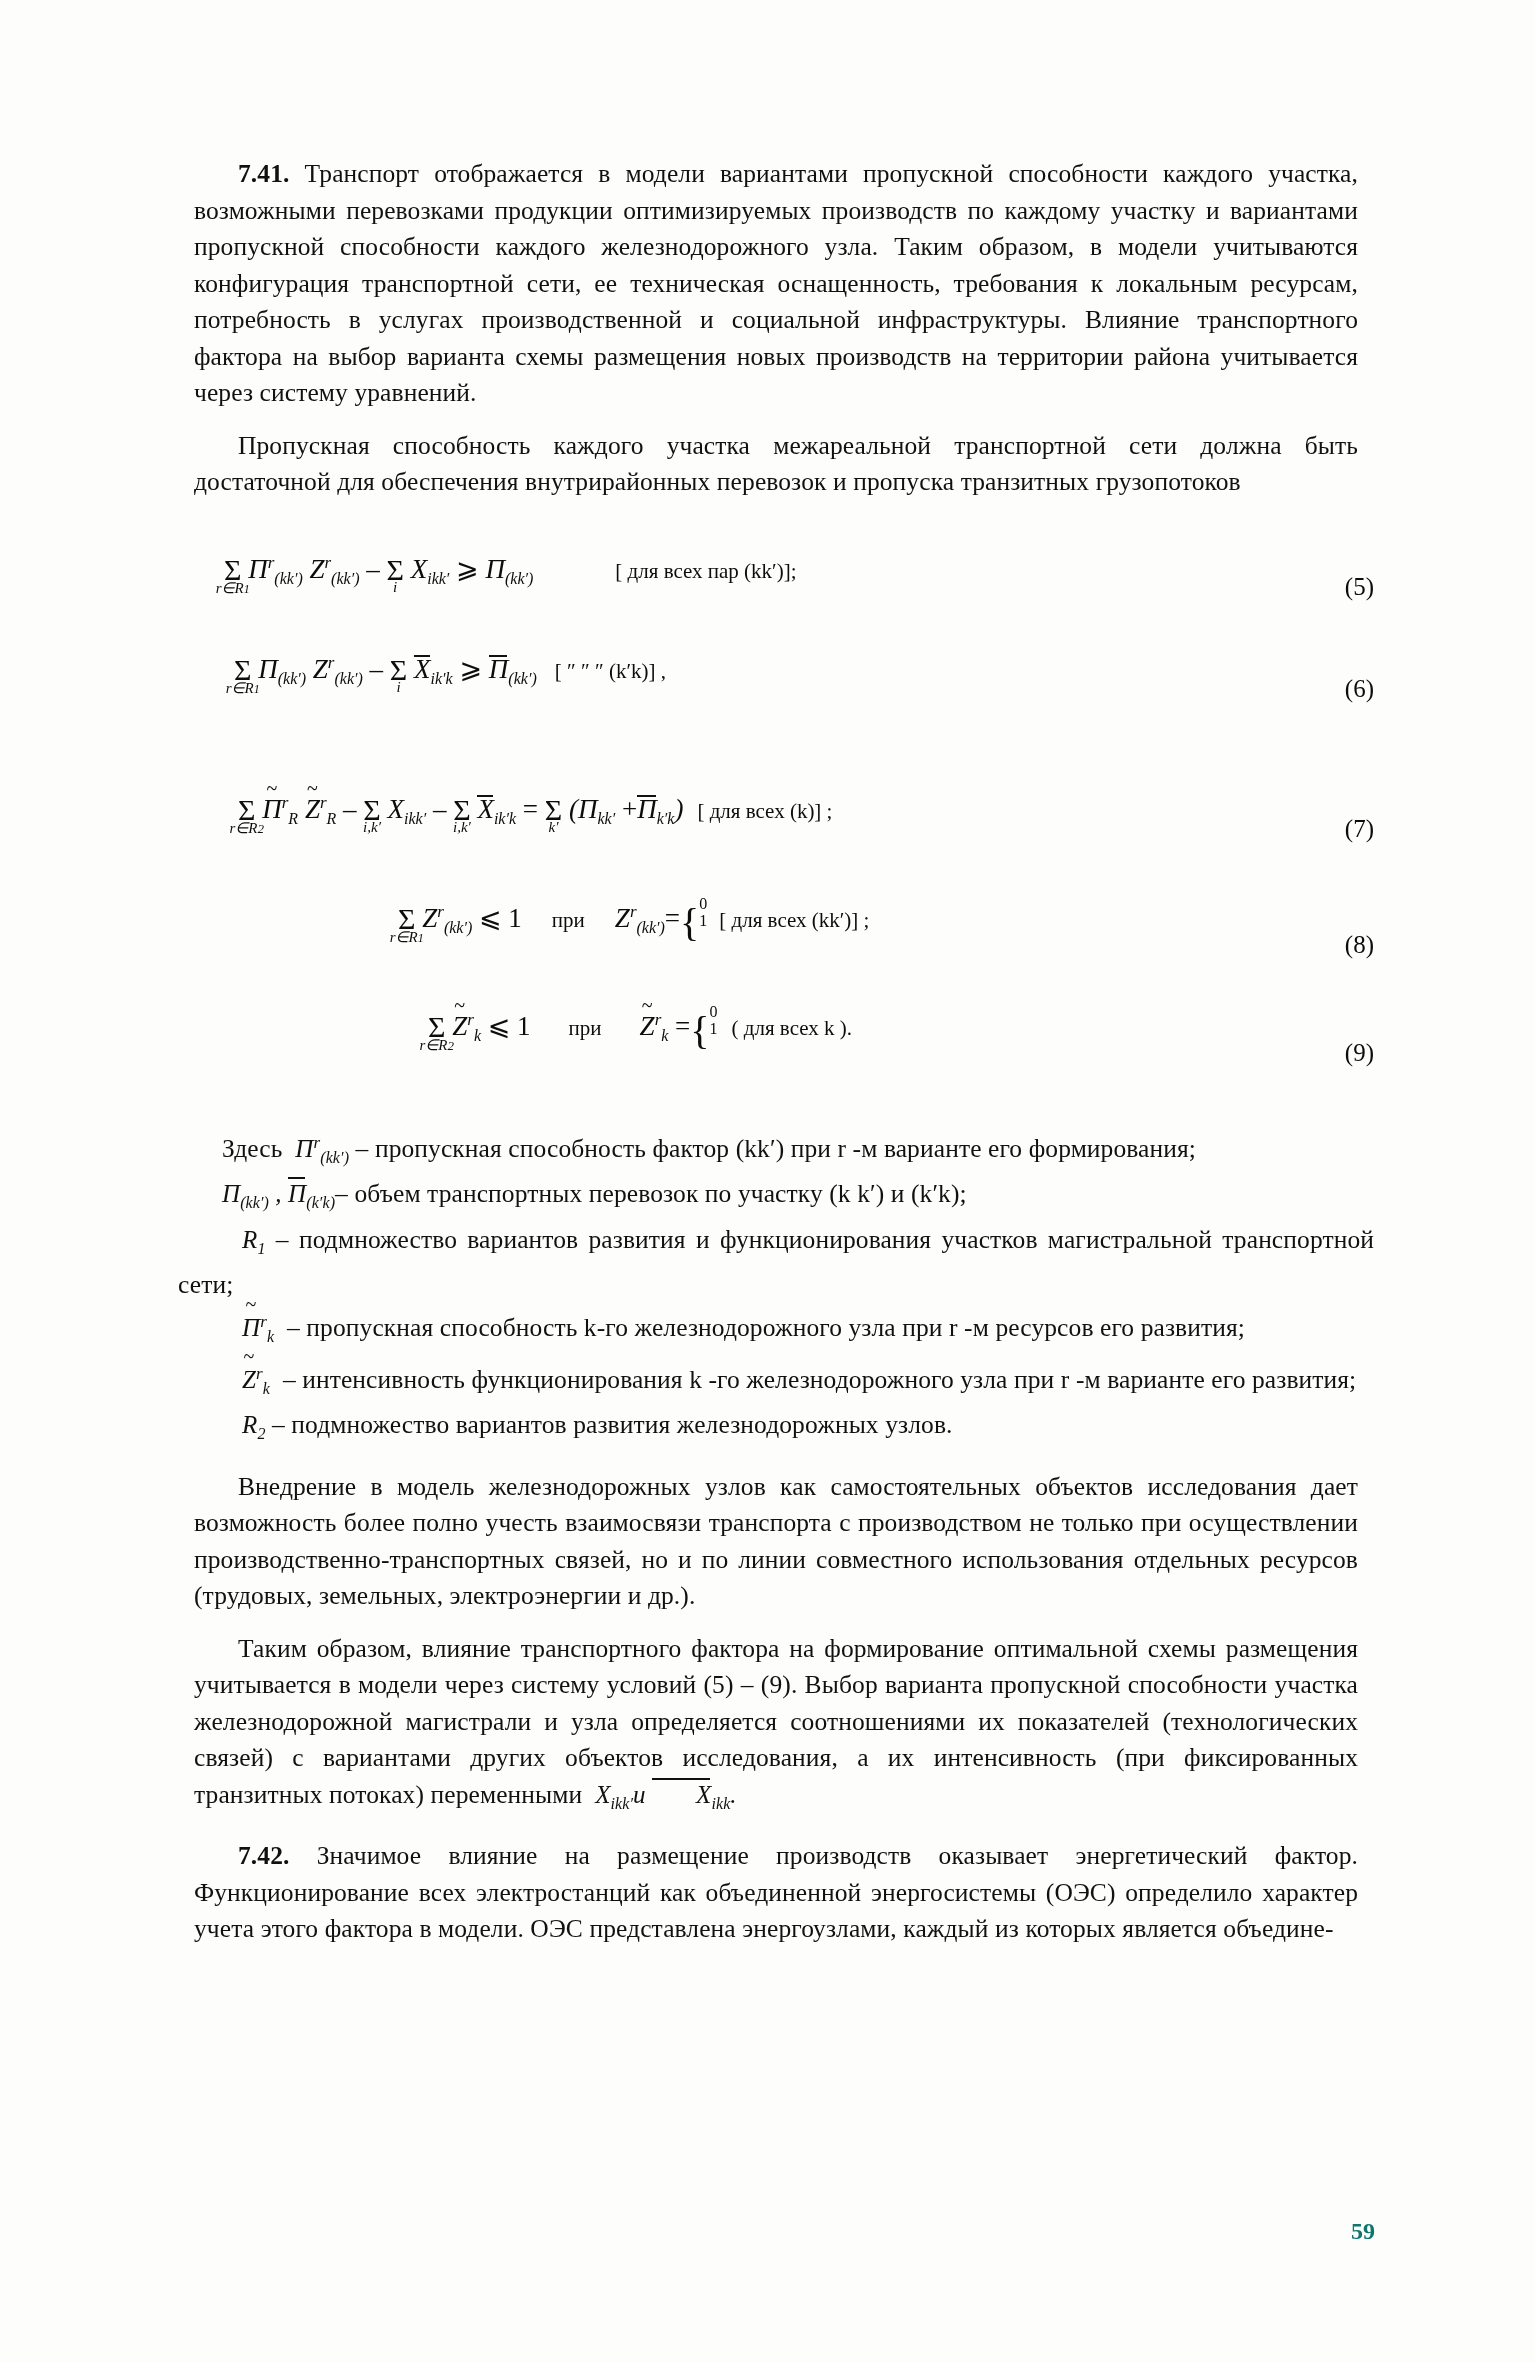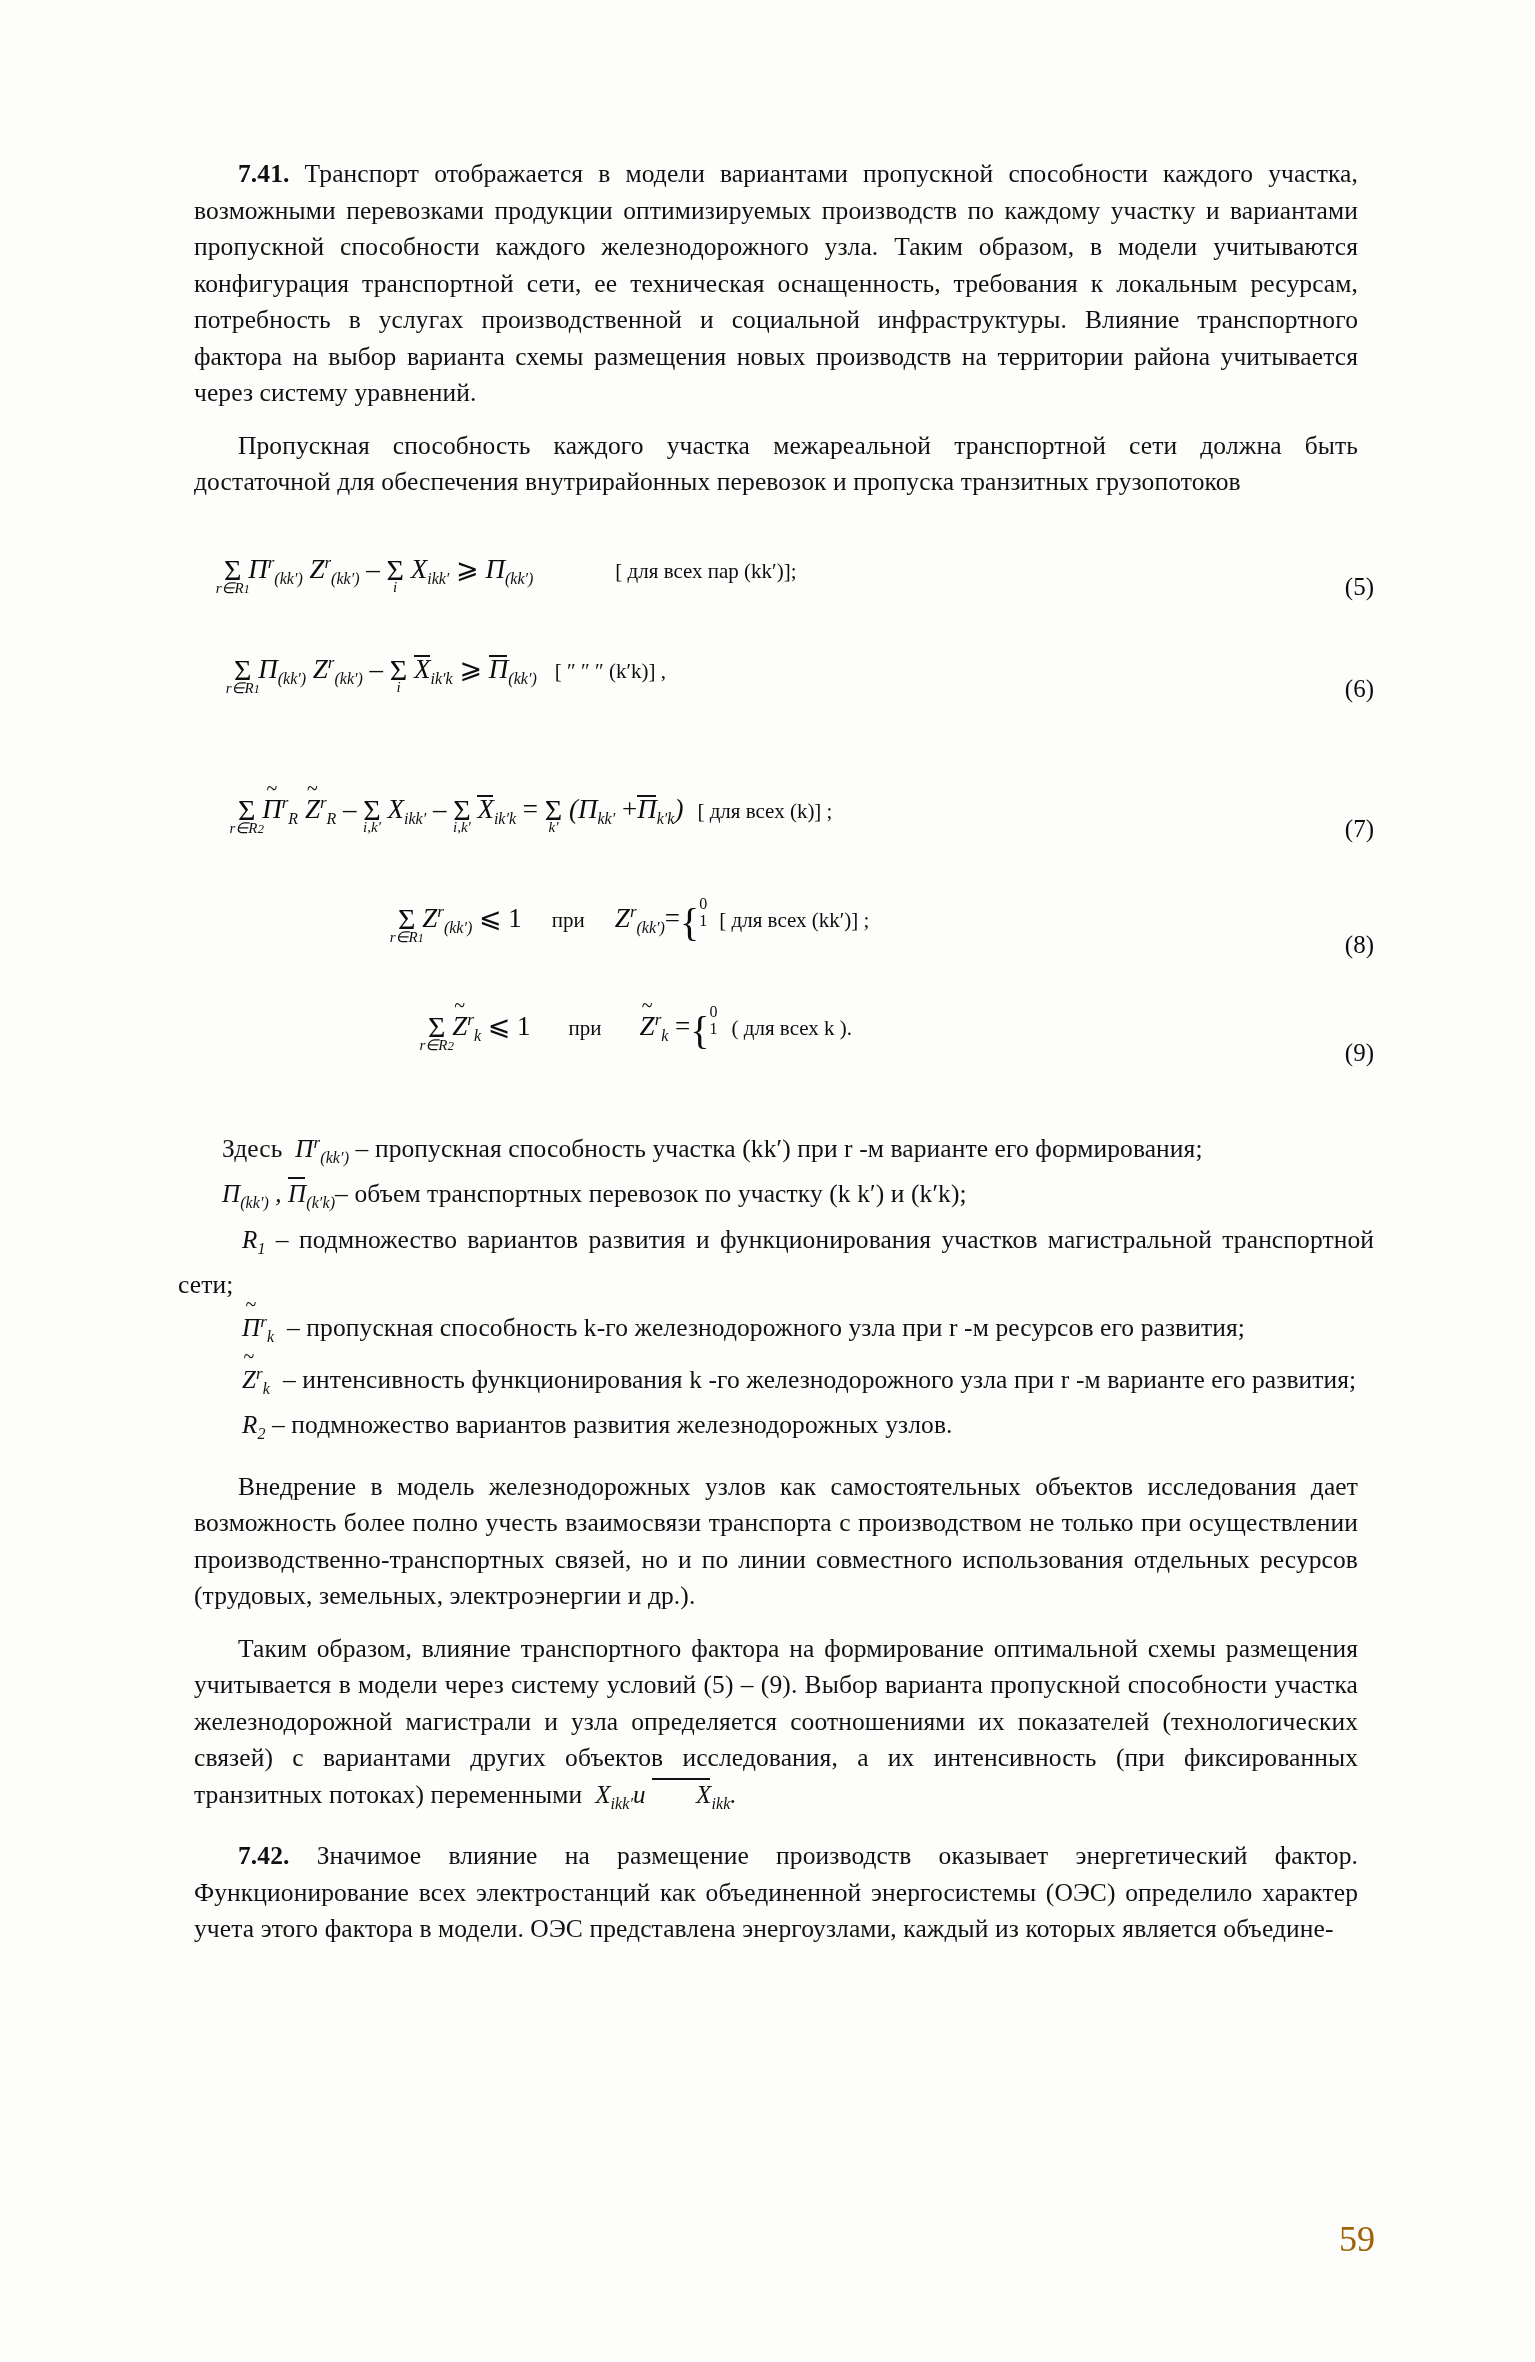--- a/index.html
+++ b/index.html
@@ -112,23 +112,23 @@
     font-style: normal;
     font-size: 20px;
     text-align: center;
     line-height: 10px;
   }
   .defs p { margin: 0; }
   .pagenum {
     position: absolute;
     right: 160px;
     top: 2218px;
-    font-size: 36px;
-    font-weight: normal;
-    color: #a16207;
+    font-size: 24px;
+    font-weight: bold;
+    color: #0f766e;
   }
 </style>
 </head>
 <body>
 
 <div class="page">
   <div class="content">
 
     <p class="indent"><span class="b">7.41.</span><span> Транспорт отображается в  модели вариантами пропускной способности каждого участка, возможными перевозками продукции оптимизируемых производств по каждому участку и вариантами пропускной способности каждого железнодорожного узла. Таким образом, в модели учитываются конфигурация транспортной сети, ее техническая оснащенность, требования к локальным ресурсам, потребность в услугах производственной и социальной инфраструктуры. Влияние транспортного фактора на выбор варианта схемы размещения новых производств на территории района учитывается через систему уравнений.</span></p>
 
@@ -208,21 +208,21 @@
       <span class="math" style="display:inline-block; margin-left:34px;">
         <span class="ov">Z<span class="tld">~</span></span><span class="up">r</span><span class="dn">k</span> <span style="font-style:normal">=</span><span class="brace">{</span><span class="cases">0<br>1</span>
       </span>
       <span class="note" style="display:inline-block; margin-left:10px;">( для всех  k ).</span>
       <span class="fnum" style="top:36px;">(9)</span>
     </div>
 
     <div class="defs" style="margin-top:40px;">
 
       <p style="text-indent:44px;"><span>Здесь</span>
-        <span class="math" style="font-size:25px;">&nbsp;П<span class="up">r</span><span class="dn">(kk′)</span></span><span> – пропускная способность участка  (kk′)  при    r -м варианте его формирования;</span></p>
+        <span class="math" style="font-size:25px;">&nbsp;П<span class="up">r</span><span class="dn">(kk′)</span></span><span> – пропускная способность фактор  (kk′)  при    r -м варианте его формирования;</span></p>
 
 
       <p><span class="math" style="font-size:25px; margin-left:44px;">П<span class="dn">(kk′)</span> , <span class="ov">П<span class="bar"></span></span><span class="dn">(k′k)</span></span><span>– объем транспортных перевозок по участку  (k k′)  и (k′k);</span></p>
 
       <p><span class="math" style="font-size:25px; margin-left:64px;">R<span class="dn">1</span></span>&nbsp;<span>– подмножество вариантов  развития  и функционирования участков магистральной транспортной сети;</span></p>
 
       <p><span class="math" style="font-size:25px; margin-left:64px;"><span class="ov">П<span class="tld">~</span></span><span class="up">r</span><span class="dn">k</span></span>&nbsp;&nbsp;<span>– пропускная      способность    k-го  железнодорожного  узла  при  r -м ресурсов его развития;</span></p>
 
       <p><span class="math" style="font-size:25px; margin-left:64px;"><span class="ov">Z<span class="tld">~</span></span><span class="up">r</span><span class="dn">k</span></span>&nbsp;&nbsp;<span>– интенсивность функционирования       k -го железнодорожного узла при    r -м варианте его развития;</span></p>
 

